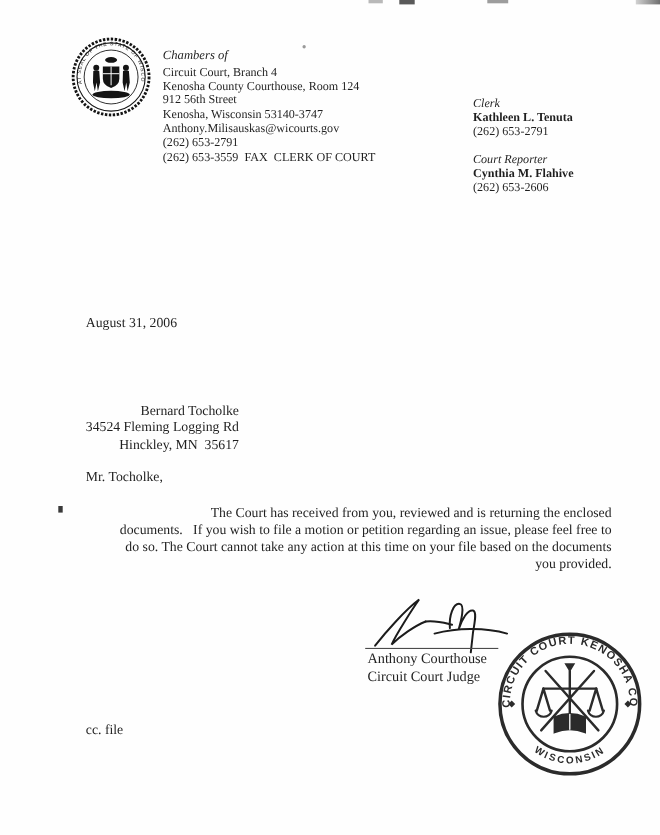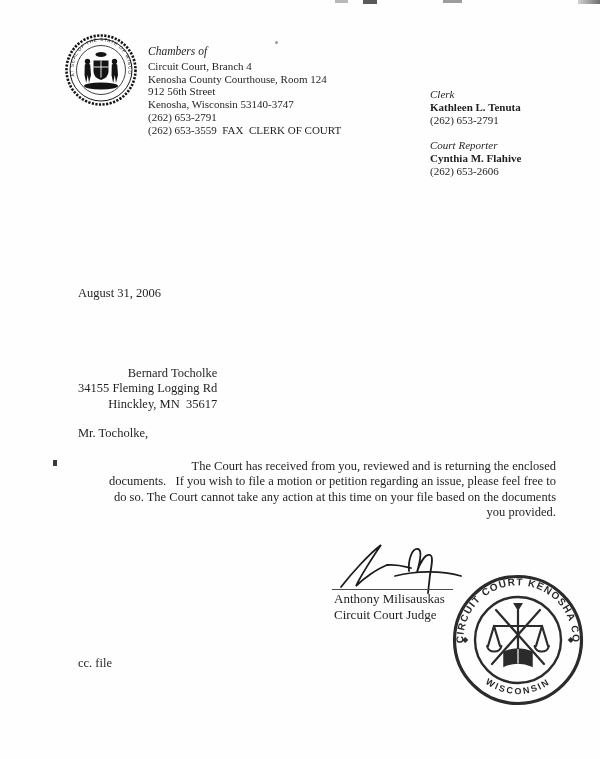--- a/index.html
+++ b/index.html
@@ -89,39 +89,40 @@
       <path d="M 38 29.5 v 17" stroke="#fefefe" stroke-width="0.9"></path>
     </g>
   </svg>
 
   <div class="abs lh-left">
     <div class="chambers">Chambers of</div>
     <div class="lh-line">Circuit Court, Branch 4</div>
     <div class="lh-line lh-bold">Kenosha County Courthouse, Room 124</div>
     <div class="lh-line">912 56th Street</div>
     <div class="lh-line">Kenosha, Wisconsin 53140-3747</div>
+    <div class="lh-line">Anthony.Milisauskas@wicourts.gov</div>
     <div class="lh-line">(262) 653-2791</div>
     <div class="lh-line">(262) 653-3559  FAX  CLERK OF COURT</div>
   </div>
 
   <div class="abs lh-right">
     <div class="it">Clerk</div>
     <div class="bd">Kathleen L. Tenuta</div>
     <div>(262) 653-2791</div>
     <div class="lh-gap"></div>
     <div class="it">Court Reporter</div>
     <div class="bd">Cynthia M. Flahive</div>
     <div>(262) 653-2606</div>
   </div>
 
   <div class="abs body-text date">August 31, 2006</div>
 
   <div class="abs body-text recipient">
     <div class="pre">Bernard Tocholke</div>
-    <div class="pre">34155 Fleming Logging Rd</div>
+    <div class="pre">34524 Fleming Logging Rd</div>
     <div class="pre">Hinckley, MN  35617</div>
   </div>
 
 
   <div class="abs body-text salutation">Mr. Tocholke,</div>
 
   <div class="abs body-text paragraph">
     <div class="pline indent">The Court has received from you, reviewed and is returning the enclosed</div>
     <div class="pline">documents.   If you wish to file a motion or petition regarding an issue, please feel free to</div>
     <div class="pline">do so. The Court cannot take any action at this time on your file based on the documents</div>
@@ -131,21 +132,21 @@
   <svg class="abs" style="left:325px;top:540px;" width="140" height="58" viewBox="0 0 140 58">
     <g stroke="#1c1c1c" stroke-width="1.8" fill="none" stroke-linecap="round">
       <path d="M 16 47 C 26 34 44 14 56 5 C 49 15 35 37 31 46 C 39 38 52 29 62 25"></path>
       <path d="M 62 25 C 72 24 78 26 86 28"></path>
       <path d="M 84 31 C 83 20 87 8 93 9 C 98 10 94 25 92 32 C 95 23 100 14 105 15 C 109 16 106 28 105 35 L 103 53"></path>
       <path d="M 70 36 C 90 31 115 30 136 36"></path>
     </g>
   </svg>
   <div class="abs sig-rule"></div>
   <div class="abs signer">
-    <div>Anthony Milisauskas</div>
+    <div>Anthony Courthouse</div>
     <div>Circuit Court Judge</div>
   </div>
 
   <svg class="abs" style="left:449px;top:571px;" width="138" height="138" viewBox="-69 -69 138 138">
     <g stroke="#2b2b2b" fill="none">
       <circle cx="0" cy="0" r="63.5" stroke-width="3.2"></circle>
       <circle cx="0" cy="0" r="43" stroke-width="2.4"></circle>
     </g>
     <defs>
       <path id="stampTop" d="M -53 13 A 54.6 54.6 0 1 1 53 13"></path>

